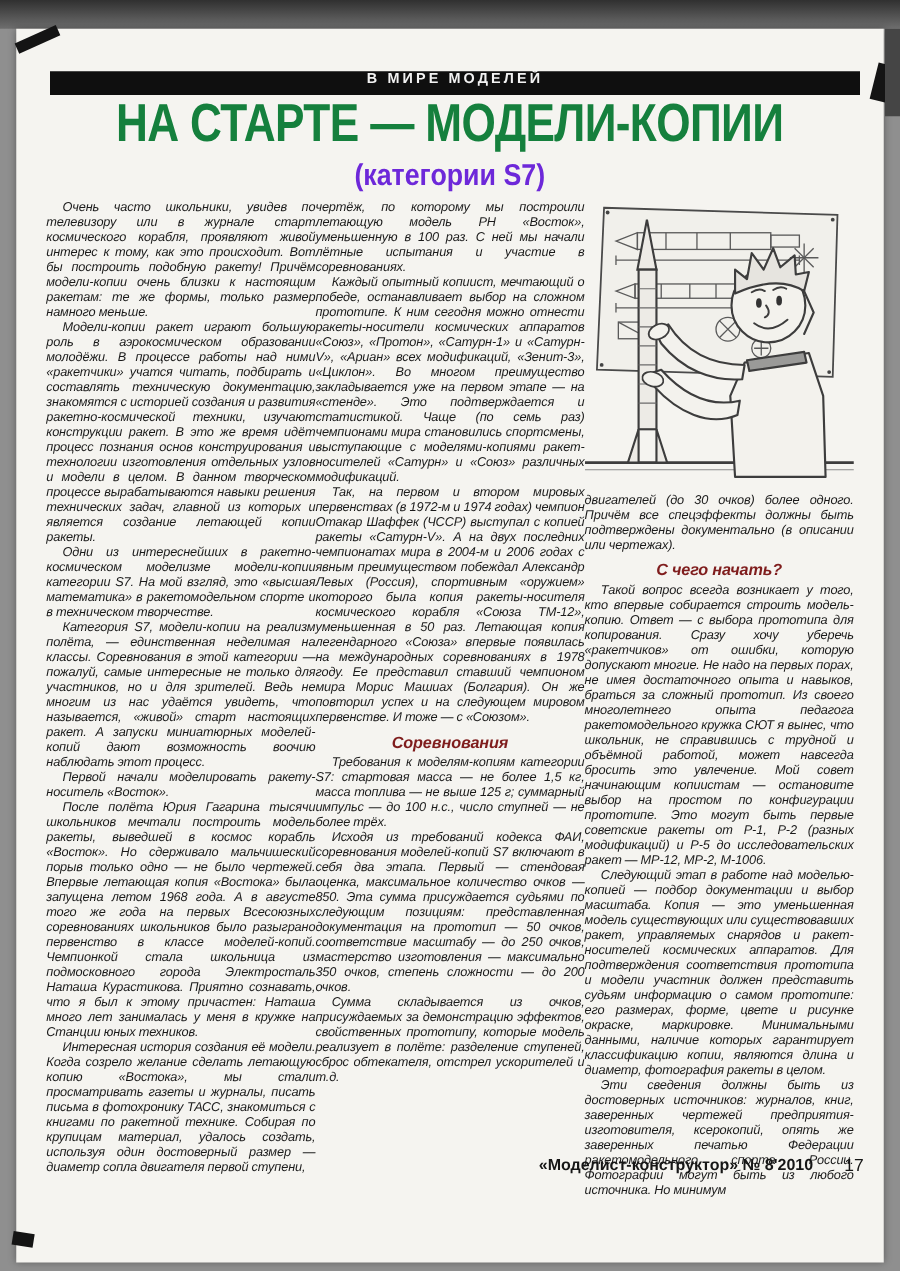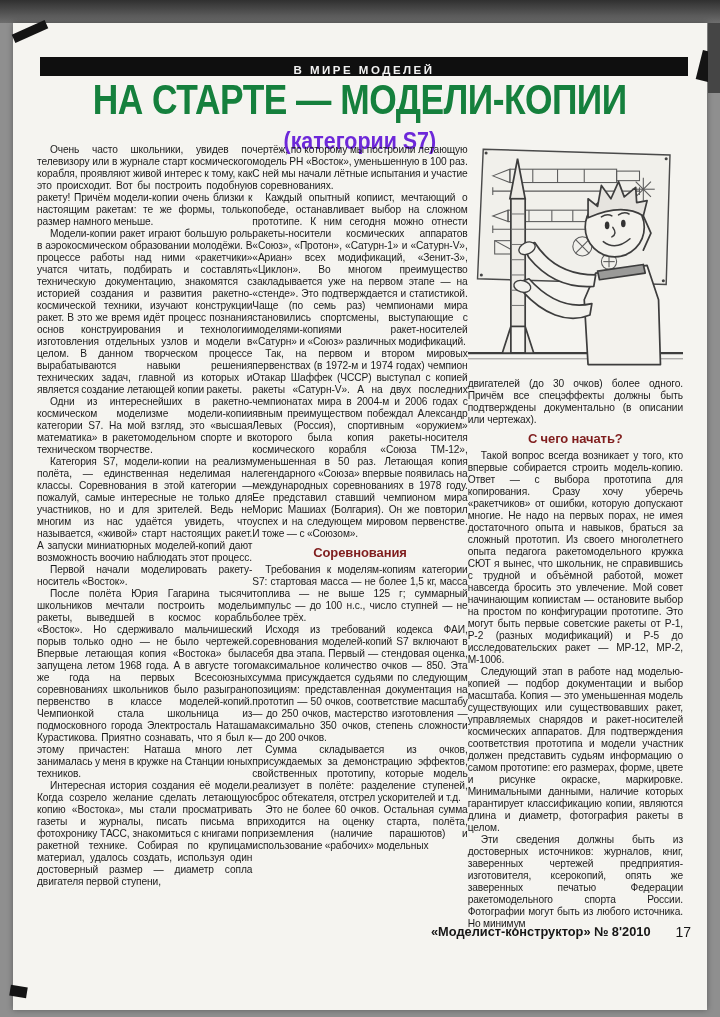--- a/index.html
+++ b/index.html
@@ -6,29 +6,29 @@
   body{position:relative;background:#8f8f8f;font-family:"Liberation Sans",sans-serif;}
   .scan-top{position:absolute;left:0;top:0;width:720px;height:23px;background:linear-gradient(#303030,#6e6e6e);}
   .page{position:absolute;left:13px;top:23px;width:694px;height:987px;background:#f5f4f0;box-shadow:0 0 6px rgba(0,0,0,.35);}
   .artifact{position:absolute;background:#141414;}
   .artifact-tl{left:12px;top:27px;width:36px;height:9px;transform:rotate(-24deg);}
   .artifact-tr{left:699px;top:52px;width:21px;height:30px;transform:rotate(14deg);}
   .artifact-redge{left:708px;top:23px;width:12px;height:70px;background:#454545;}
   .artifact-bl{left:10px;top:986px;width:17px;height:11px;transform:rotate(9deg);}
 
   .banner{position:absolute;left:27px;top:34px;width:648px;height:19px;background:#0f0f0f;
-          display:flex;align-items:flex-end;justify-content:center;}
+          display:flex;align-items:flex-start;justify-content:center;}
   .banner span{color:#f2f2f2;font-size:11.5px;font-weight:bold;letter-spacing:2.5px;}
 
   .title{position:absolute;left:0;top:57px;width:100%;margin:0;text-align:center;color:#15803d;}
   .title .tscale{display:inline-block;font-size:34px;font-weight:bold;letter-spacing:-.5px;transform:scale(1.04,1.26);transform-origin:center;}
   .subtitle{position:absolute;left:0;top:103px;width:100%;margin:0;text-align:center;color:#6d28d9;}
   .subtitle .tscale{display:inline-block;font-size:21px;font-weight:bold;transform:scale(1.02,1.15);}
 
-  .columns{position:absolute;left:24px;top:121px;width:646px;display:flex;}
+  .columns{position:absolute;left:24px;top:138px;width:646px;display:flex;font-style:italic;}
   .col{flex:1;min-width:0;text-align:justify;font-size:10.2px;line-height:12px;color:#1b1b1b;
        letter-spacing:-.1px;word-spacing:-.2px;}
   .col p{margin:0;text-indent:13px;}
   .col p.cont{text-indent:0;}
   .col-heading{font-size:13px;font-weight:bold;text-align:center;margin:7px 0 5px;color:#7f1d1d;}
 
   .illus{width:100%;height:232px;margin:-6px 0 8px 0;}
   .illus svg{width:100%;height:100%;}
 
   .footer{position:absolute;left:0;top:901px;width:100%;height:20px;color:#161616;}
@@ -66,21 +66,20 @@
     </div>
 
     <div class="col">
       <p class="cont">чертёж, по которому мы построили летающую модель РН «Восток», уменьшенную в 100 раз. С ней мы начали лётные испытания и участие в соревнованиях.</p>
       <p>Каждый опытный копиист, мечтающий о победе, останавливает выбор на сложном прототипе. К ним сегодня можно отнести ракеты-носители космических аппаратов «Союз», «Протон», «Сатурн-1» и «Сатурн-V», «Ариан» всех модификаций, «Зенит-3», «Циклон». Во многом преимущество закладывается уже на первом этапе — на «стенде». Это подтверждается и статистикой. Чаще (по семь раз) чемпионами мира становились спортсмены, выступающие с моделями-копиями ракет-носителей «Сатурн» и «Союз» различных модификаций.</p>
       <p>Так, на первом и втором мировых первенствах (в 1972-м и 1974 годах) чемпион Отакар Шаффек (ЧССР) выступал с копией ракеты «Сатурн-V». А на двух последних чемпионатах мира в 2004-м и 2006 годах с явным преимуществом побеждал Александр Левых (Россия), спортивным «оружием» которого была копия ракеты-носителя космического корабля «Союза ТМ-12», уменьшенная в 50 раз. Летающая копия легендарного «Союза» впервые появилась на международных соревнованиях в 1978 году. Ее представил ставший чемпионом мира Морис Машиах (Болгария). Он же повторил успех и на следующем мировом первенстве. И тоже — с «Союзом».</p>
       <h3 class="col-heading">Соревнования</h3>
       <p>Требования к моделям-копиям категории S7: стартовая масса — не более 1,5 кг, масса топлива — не выше 125 г; суммарный импульс — до 100 н.с., число ступней — не более трёх.</p>
       <p>Исходя из требований кодекса ФАИ, соревнования моделей-копий S7 включают в себя два этапа. Первый — стендовая оценка, максимальное количество очков — 850. Эта сумма присуждается судьями по следующим позициям: представленная документация на прототип — 50 очков, соответствие масштабу — до 250 очков, мастерство изготовления — максимально 350 очков, степень сложности — до 200 очков.</p>
       <p>Сумма складывается из очков, присуждаемых за демонстрацию эффектов, свойственных прототипу, которые модель реализует в полёте: разделение ступеней, сброс обтекателя, отстрел ускорителей и т.д.</p>
-      <p>Это не более 60 очков. Остальная сумма приходится на оценку старта, полёта, приземления (наличие парашютов) и использование «рабочих» модельных</p>
     </div>
 
     <div class="col">
       <div class="illus">
         <svg viewBox="0 0 226 232" xmlns="http://www.w3.org/2000/svg">
 
           <path d="M16,6 L212,12 L208,148 L10,142 Z" fill="#f1f0eb" stroke="#4a4a4a" stroke-width="1.5"></path>
           <circle cx="19" cy="10" r="1.6" fill="#444"></circle>
           <circle cx="208" cy="16" r="1.6" fill="#444"></circle>
           <circle cx="205" cy="144" r="1.6" fill="#444"></circle>

